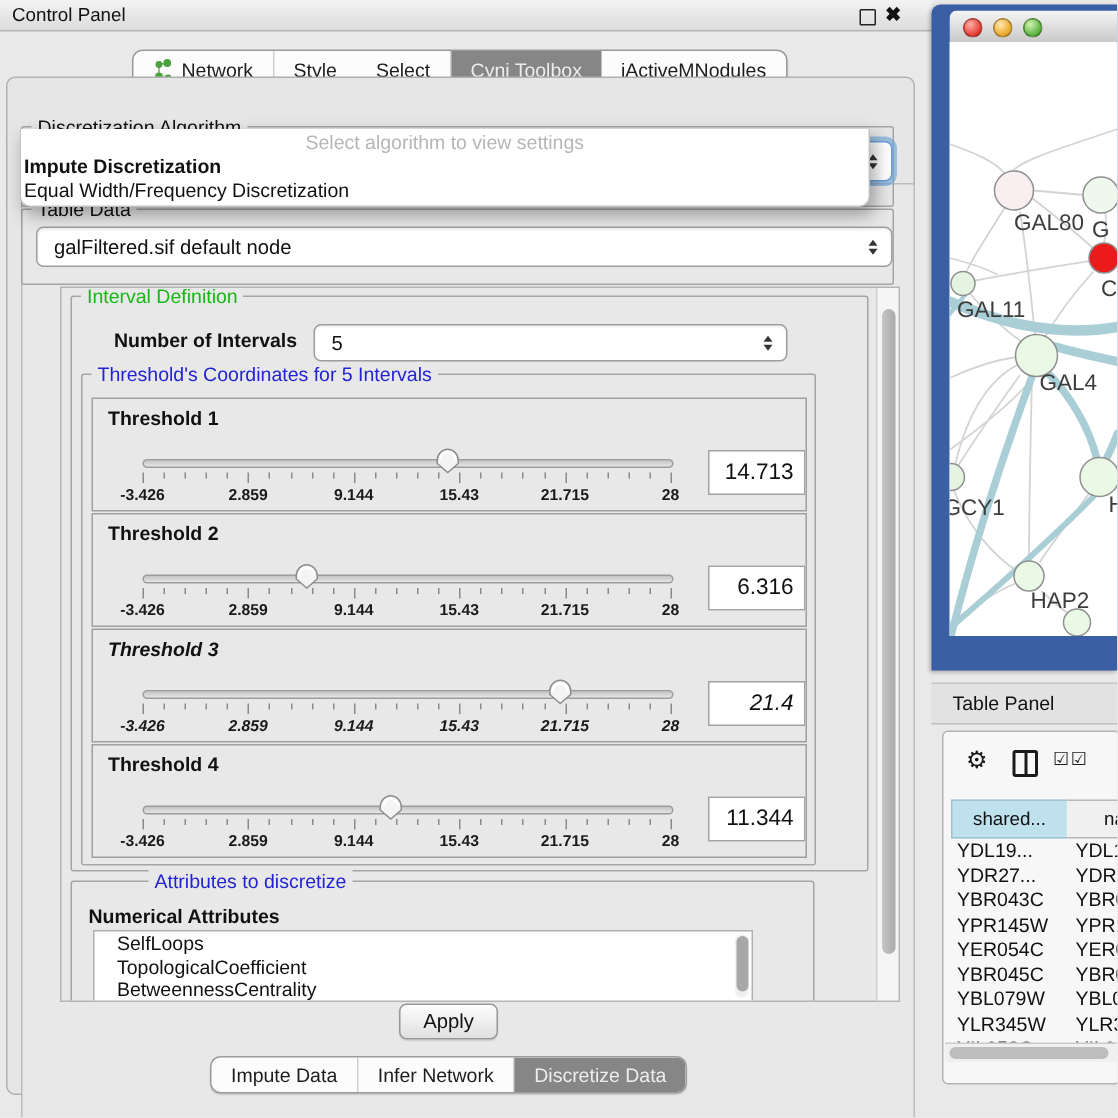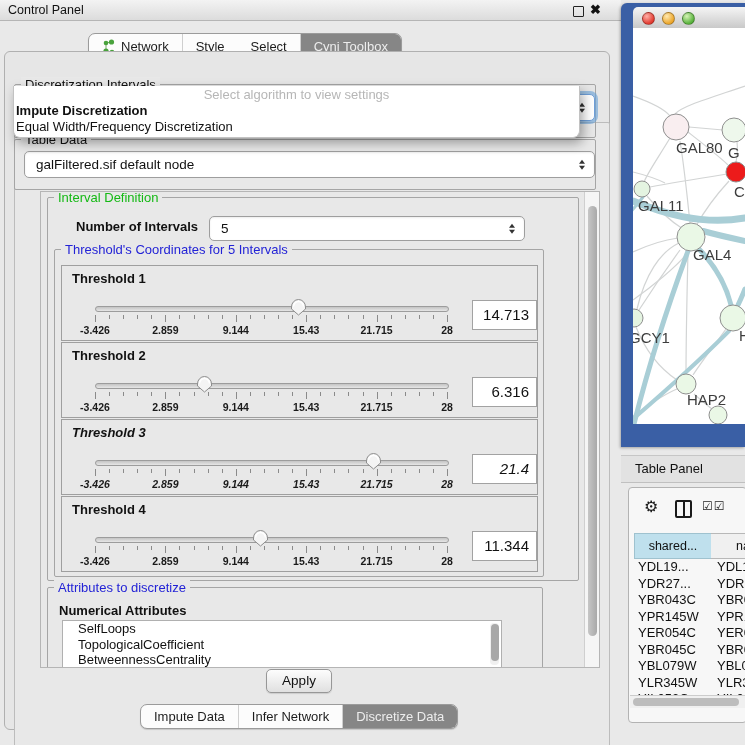--- a/index.html
+++ b/index.html
@@ -122,28 +122,31 @@
         </div>
         <div class="seg">
           <span>Style</span>
         </div>
         <div class="seg presel">
           <span>Select</span>
         </div>
         <div class="seg sel">
           <span>Cyni Toolbox</span>
         </div>
+        <div class="seg">
+          <span>jActiveMNodules</span>
+        </div>
       </div>
 
     <div id="outer-panel" class="abs">
       <div id="inner-panel" class="abs"></div>
     </div>
 
     <div id="algo-group" class="abs group">
-      <span class="gtitle" style="color:#111;">Discretization Intervals</span>
+      <span class="gtitle" style="color:#111;">Discretization Algorithm</span>
     </div>
     <div id="algo-combo" class="abs combo">
       <span class="spinner">
           <span class="spin-up"></span>
           <span class="spin-dn"></span>
         </span>
     </div>
 
     <div id="popup" class="abs">
       <div class="prompt">Select algorithm to view settings</div>
@@ -352,21 +355,21 @@
               </div>
               <div class="thumb" style="left: 189.938px;"><svg width="17" height="18">
                   <path d="M1.5,9 a7,7.5 0 0 1 14,0 v2 l-7,6 -7,-6 z" fill="#f4f4f4" stroke="#8d8d8d"></path>
                   <path d="M3.5,8.5 a5,5 0 0 1 10,0" fill="none" stroke="#ffffff" stroke-width="1.5"></path>
                 </svg></div>
               <div class="valbox">11.344</div>
             </div>
           </div>
       </div>
       <div id="attr-group" class="abs group">
-        <span class="gtitle" style="color:#2323d6;">Attributes to discretize</span>
+        <span class="gtitle" style="color:#2323d6;margin-left:45px;">Attributes to discretize</span>
         <span id="attr-header" class="abs">Numerical Attributes</span>
         <div id="attr-list" class="abs">
 
         <div class="attr-item">SelfLoops</div>
             <div class="attr-item">TopologicalCoefficient</div>
             <div class="attr-item">BetweennessCentrality</div>
             <div id="attr-scroll">
               <div id="attr-thumb"></div>
             </div>
           </div>

